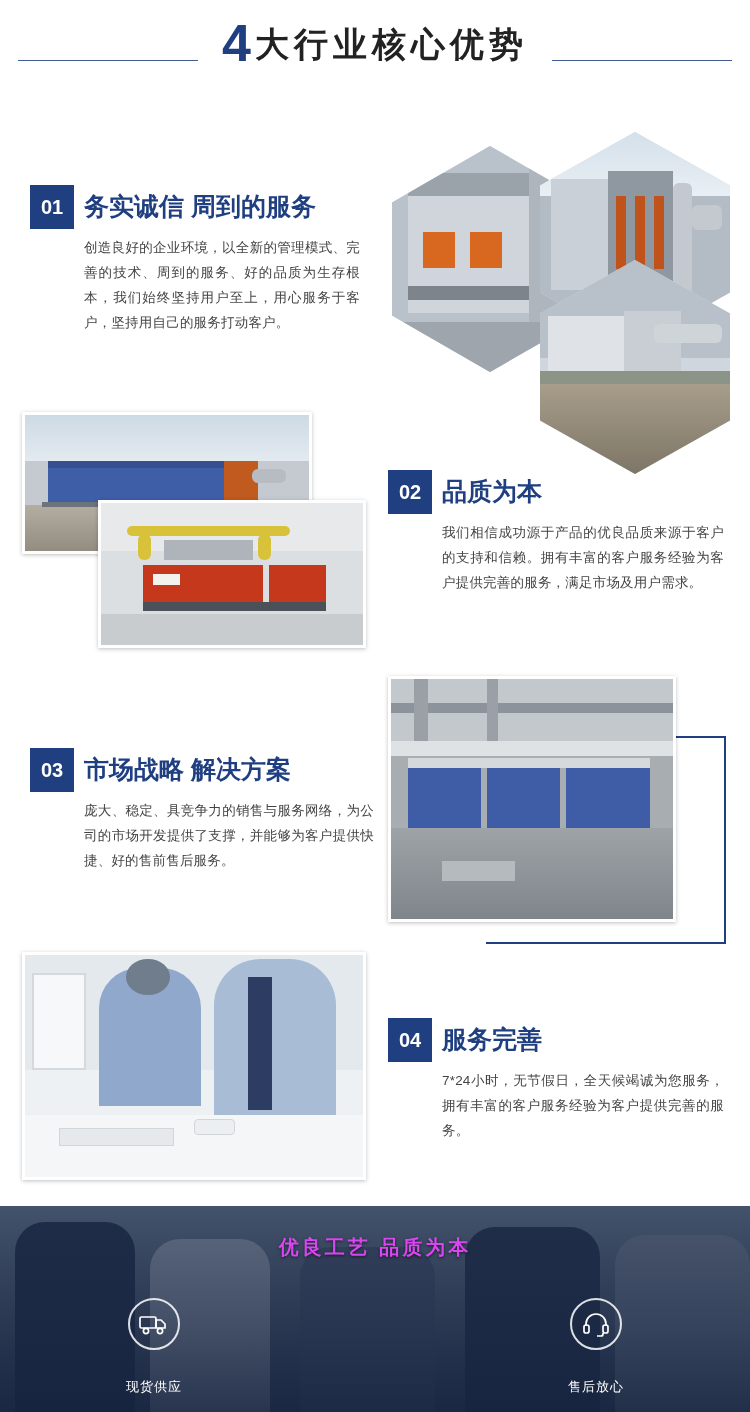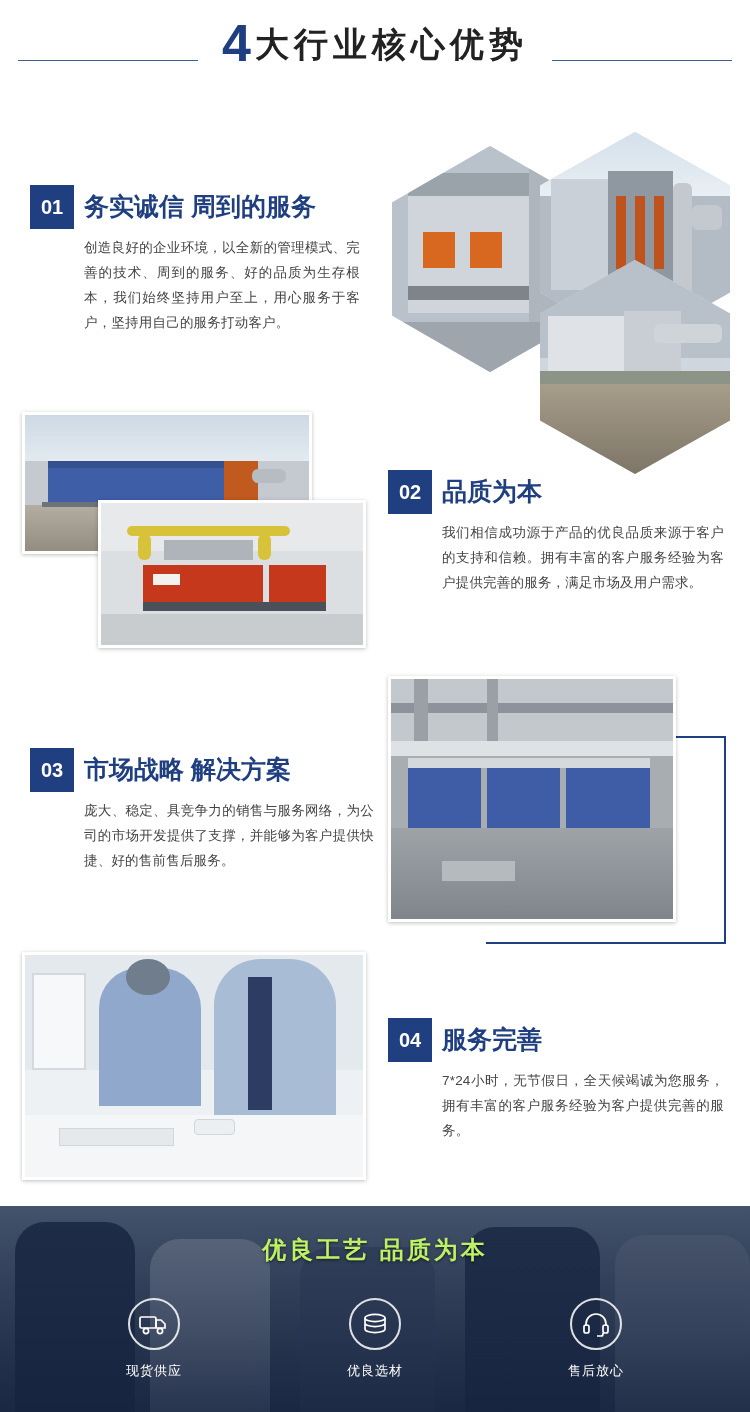--- a/index.html
+++ b/index.html
@@ -166,22 +166,22 @@
   }
   .footer-photo { position: absolute; inset: 0; }
   .footer-overlay {
     position: absolute; inset: 0;
     background: linear-gradient(180deg, rgba(20,33,60,.55) 0%, rgba(20,33,60,.72) 60%, rgba(20,33,60,.88) 100%);
   }
   .footer-title {
     position: absolute;
     top: 28px; left: 0; right: 0;
     text-align: center;
-    color: #bef264;
-    font-size: 24px;
+    color: #d946ef;
+    font-size: 20px;
     font-weight: bold;
     letter-spacing: 3px;
     text-shadow: 0 1px 3px rgba(0,0,0,.6);
   }
   .footer-items {
     position: absolute;
     left: 110px; right: 110px;
     top: 92px;
     display: flex;
     justify-content: space-between;
@@ -190,21 +190,21 @@
   .f-circle {
     width: 52px; height: 52px;
     margin: 0 auto;
     border: 2px solid rgba(255,255,255,.85);
     border-radius: 50%;
     display: flex; align-items: center; justify-content: center;
     color: #fff;
   }
   .f-circle svg { display: block; }
   .f-label {
-    margin-top: 12px;
+    margin-top: 28px;
     font-size: 13px;
     color: #fff;
     letter-spacing: 1px;
   }
 
   
   .sky { position:absolute; left:0; top:0; right:0; height:38%; background:linear-gradient(180deg,#cdd9e4,#e6edf2); }
   .ground { position:absolute; left:0; bottom:0; right:0; height:30%; background:linear-gradient(180deg,#b9b3a6,#8e897e); }
   .mid { position:absolute; left:0; top:34%; right:0; height:40%; background:#c6ccd2; }
 
@@ -386,30 +386,20 @@
             <rect x="1" y="5" width="16" height="11" rx="1.5"></rect>
             <path d="M17 8h5l4 4v4h-9z"></path>
             <circle cx="7" cy="19" r="2.6"></circle>
             <circle cx="21" cy="19" r="2.6"></circle>
           </svg>
         </div>
         <div class="f-label">现货供应</div>
       </div>
 
 
-      <div class="f-item">
-        <div class="f-circle">
-          <svg width="28" height="24" viewBox="0 0 28 24" fill="none" stroke="#ffffff" stroke-width="1.7">
-            <ellipse cx="14" cy="6" rx="10" ry="3.6"></ellipse>
-            <path d="M4 6v5c0 2 4.5 3.6 10 3.6S24 13 24 11V6"></path>
-            <path d="M4 12v5c0 2 4.5 3.6 10 3.6S24 19 24 17v-5"></path>
-          </svg>
-        </div>
-        <div class="f-label">优良选材</div>
-      </div>
 
 
       <div class="f-item">
         <div class="f-circle">
           <svg width="28" height="26" viewBox="0 0 28 26" fill="none" stroke="#ffffff" stroke-width="1.7">
             <path d="M4 15v-2a10 10 0 0 1 20 0v2"></path>
             <rect x="2" y="14" width="5" height="8" rx="2"></rect>
             <rect x="21" y="14" width="5" height="8" rx="2"></rect>
             <path d="M21 22v1a2 2 0 0 1-2 2h-4"></path>
           </svg>

